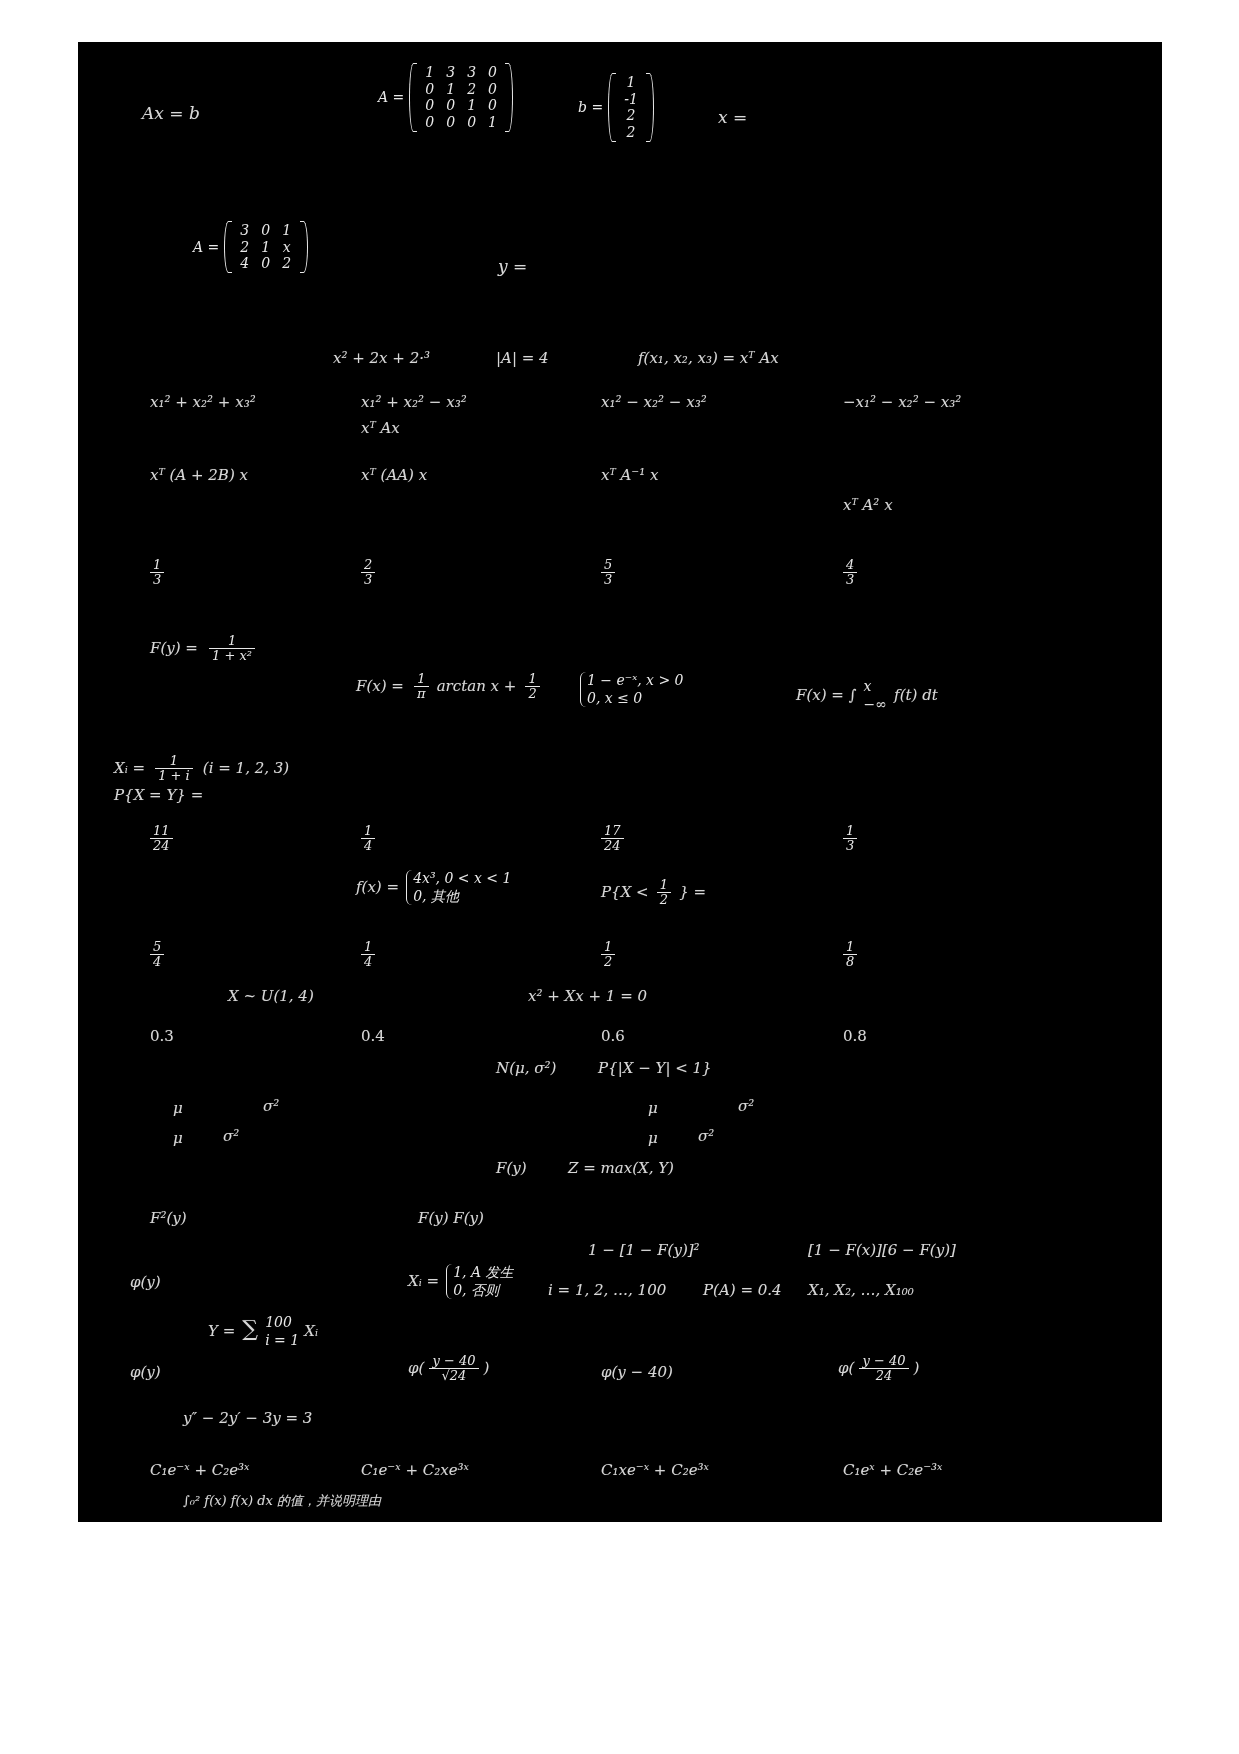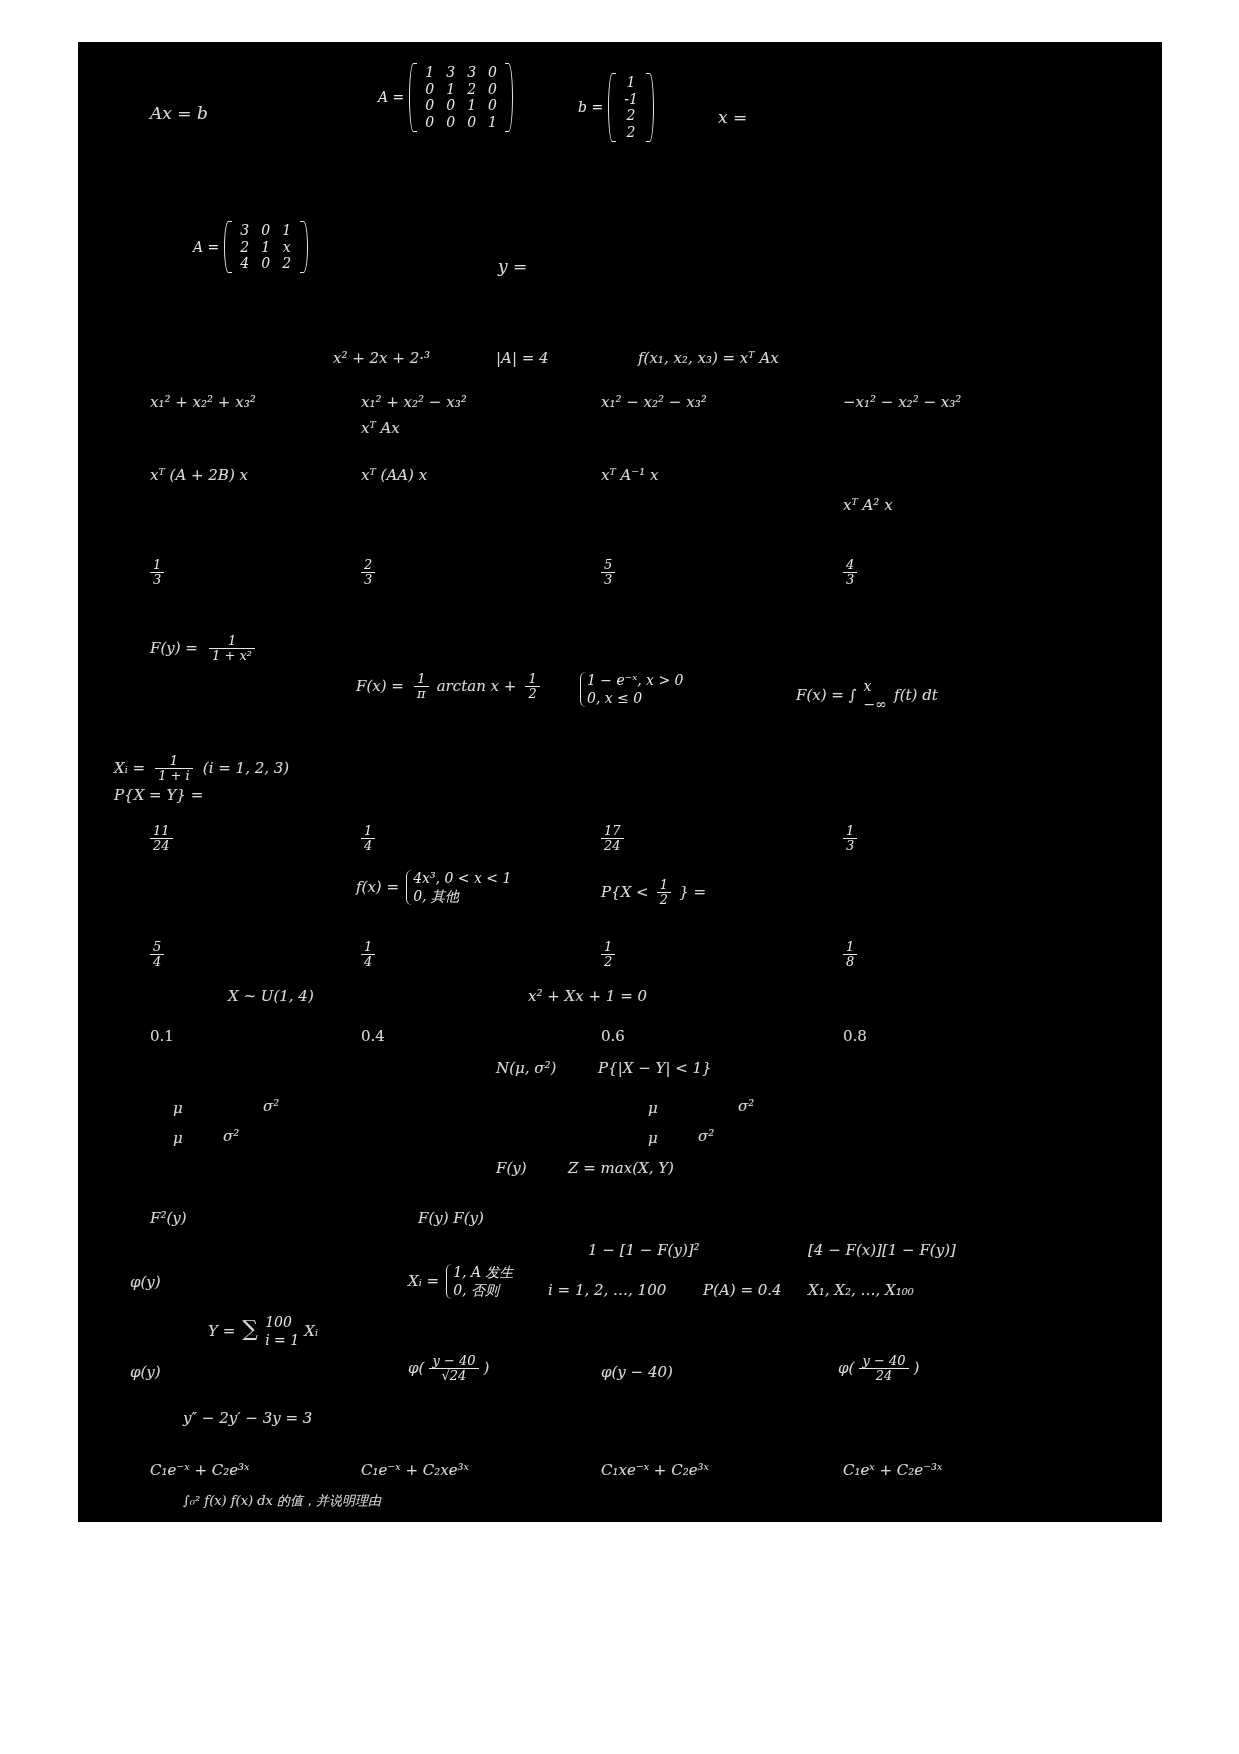--- a/index.html
+++ b/index.html
@@ -100,21 +100,21 @@
   }
   .stack { display: inline-block; vertical-align: middle; }
   .stack span { display: block; font-size: 14px; line-height: 1.25; }
 </style>
 </head>
 <body>
 
 <div id="page">
   <div id="sheet">
 
-    <div class="it lg" style="left:72px; top:62px;">Ax = b</div>
+    <div class="it lg" style="left:64px; top:62px;">Ax = b</div>
 
     <div class="mat" style="left:300px; top:22px;">
       <span class="lead">A =</span>
       <span class="parL"></span>
       <table class="m">
         <tbody>
             <tr>
               <td>1</td>
               <td>3</td>
               <td>3</td>
@@ -296,21 +296,21 @@
     <div class="fblock" style="left:523px; top:898px;">
       <span class="frac"><span class="num">1</span><span class="den">2</span></span>
     </div>
     <div class="fblock" style="left:765px; top:898px;">
       <span class="frac"><span class="num">1</span><span class="den">8</span></span>
     </div>
 
     <div class="it" style="left:150px; top:946px;">X ~ U(1, 4)</div>
     <div class="it" style="left:450px; top:946px;">x² + Xx + 1 = 0</div>
 
-    <div class="it rm" style="left:72px; top:986px;">0.1</div>
+    <div class="it rm" style="left:72px; top:986px;">0.3</div>
     <div class="it rm" style="left:283px; top:986px;">0.4</div>
     <div class="it rm" style="left:523px; top:986px;">0.6</div>
     <div class="it rm" style="left:765px; top:986px;">0.8</div>
 
     <div class="it" style="left:418px; top:1018px;">N(μ, σ²)</div>
     <div class="it" style="left:520px; top:1018px;">P{|X − Y| &lt; 1}</div>
 
     <div class="it" style="left:95px; top:1058px;">μ</div>
     <div class="it" style="left:185px; top:1056px;">σ²</div>
     <div class="it" style="left:570px; top:1058px;">μ</div>
@@ -319,21 +319,21 @@
     <div class="it" style="left:145px; top:1086px;">σ²</div>
     <div class="it" style="left:570px; top:1088px;">μ</div>
     <div class="it" style="left:620px; top:1086px;">σ²</div>
 
     <div class="it" style="left:418px; top:1118px;">F(y)</div>
     <div class="it" style="left:490px; top:1118px;">Z = max(X, Y)</div>
 
     <div class="it" style="left:72px; top:1168px;">F²(y)</div>
     <div class="it" style="left:340px; top:1168px;">F(y) F(y)</div>
     <div class="it" style="left:510px; top:1200px;">1 − [1 − F(y)]²</div>
-    <div class="it" style="left:730px; top:1200px;">[4 − F(x)][1 − F(y)]</div>
+    <div class="it" style="left:730px; top:1200px;">[1 − F(x)][6 − F(y)]</div>
 
     <div class="it" style="left:52px; top:1232px;">φ(y)</div>
     <div class="fblock" style="left:330px; top:1222px;">
       <span class="it" style="position:static;">Xᵢ =</span>
       <span class="brc">
         <span class="stack">
           <span>1, A 发生</span>
           <span>0, 否则</span>
         </span>
       </span>

